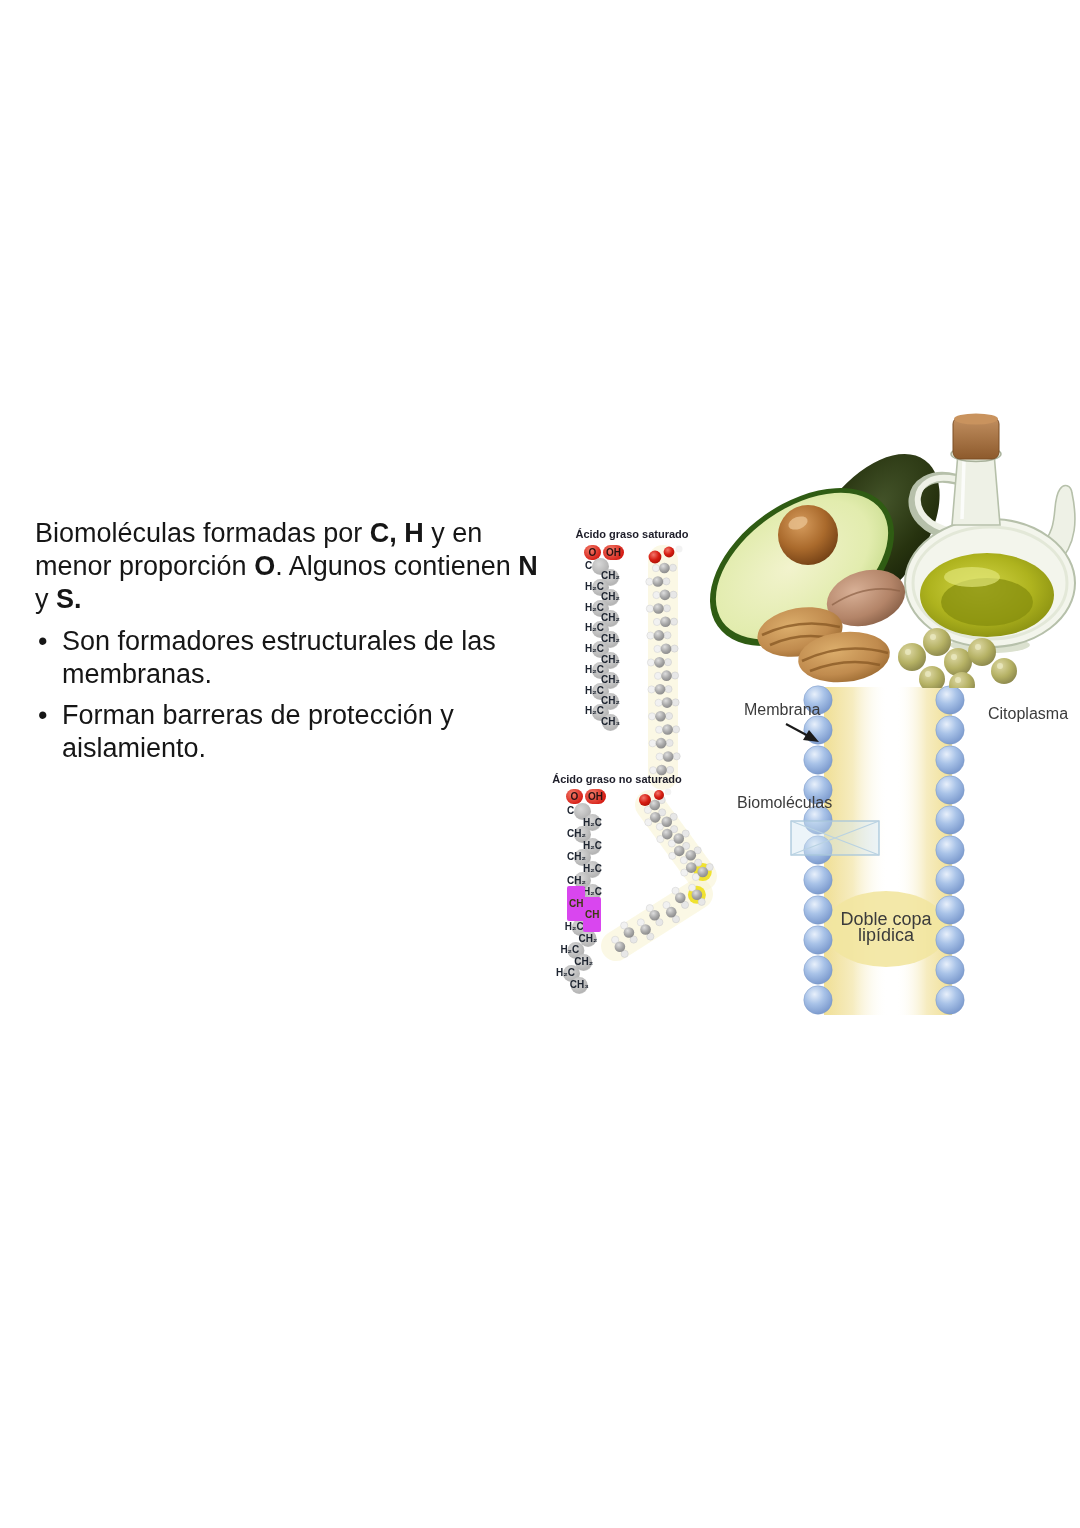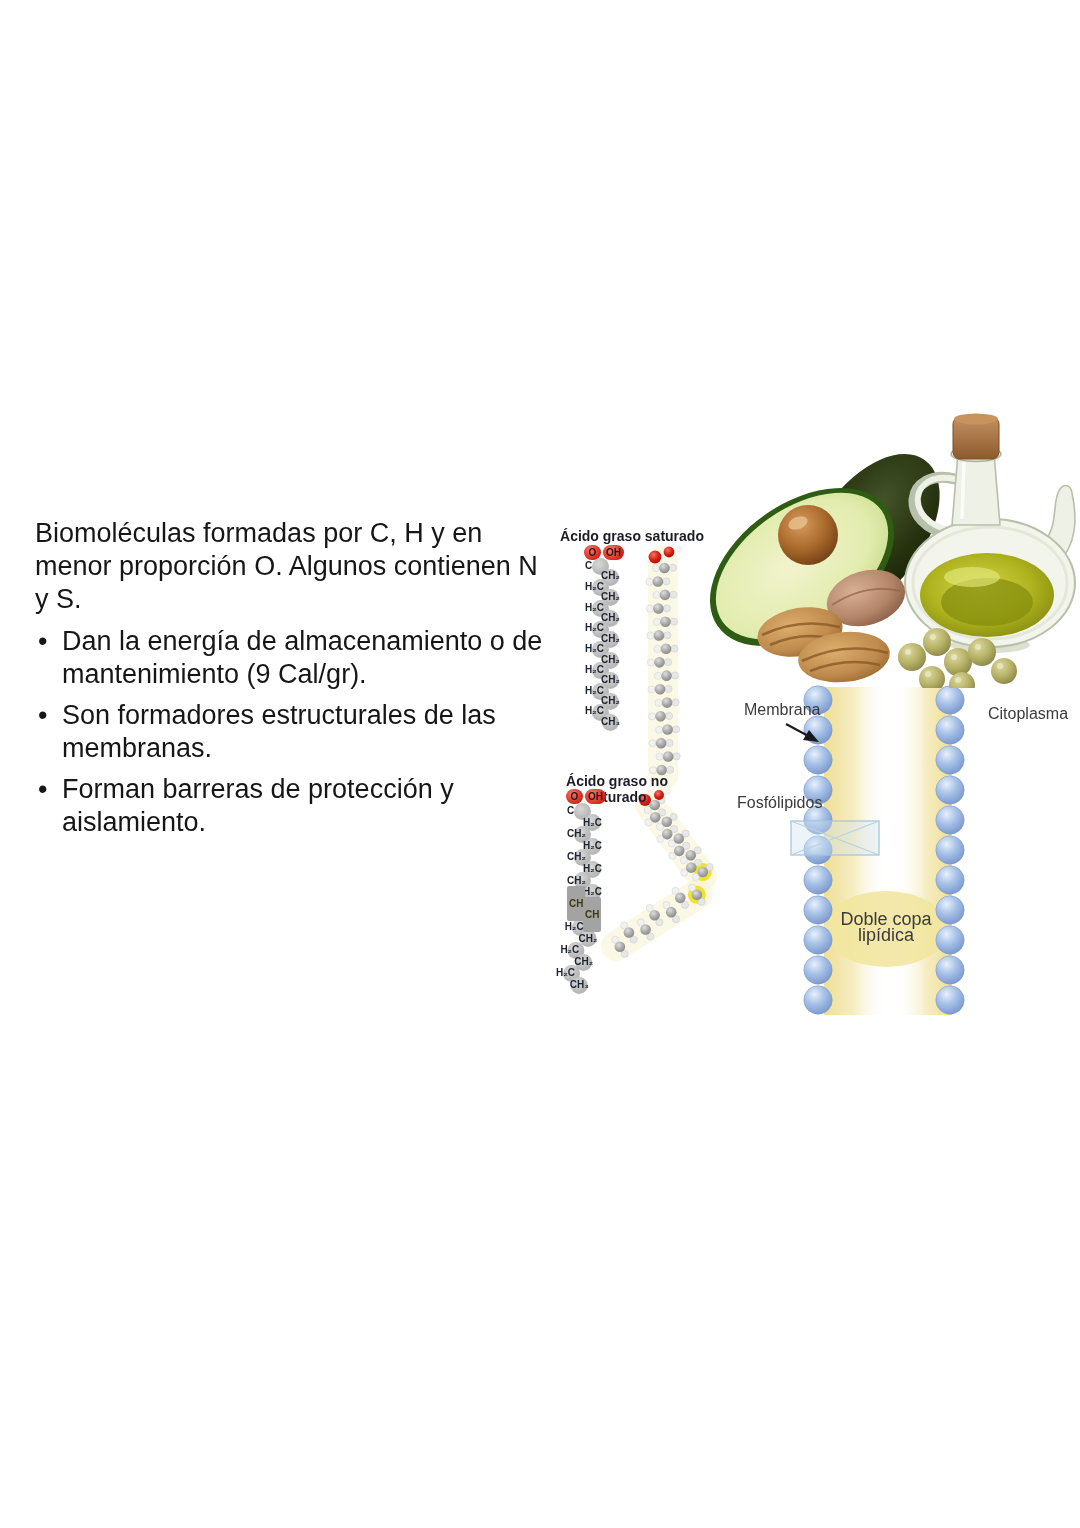--- a/index.html
+++ b/index.html
@@ -2,42 +2,42 @@
 <html><head>
 <meta charset="utf-8">
 <style>
   html,body{margin:0;padding:0;background:#fff}
   .page{position:relative;width:1080px;height:1528px;background:#ffffff;overflow:hidden;
         font-family:"Liberation Sans",sans-serif;color:#1a1a1a}
   .title{position:absolute;left:396px;top:444px;width:260px;margin:0;text-align:center;
          font-size:40px;font-weight:700;color:#111;letter-spacing:0}
   .textcol{position:absolute;left:35px;top:517px;width:518px;font-size:27px;line-height:33px;color:#161616}
   .textcol p{margin:0 0 9px 0}
-  b{font-weight:400}
+  b{font-weight:700}
   .bullets{list-style:none;margin:4px 0 0 0;padding:0}
   .bullets li{position:relative;padding-left:27px;margin-bottom:8px}
   .bullets li::before{content:"\2022";position:absolute;left:3px;top:0}
-  .fa-label{position:absolute;width:150px;text-align:center;font-size:14px;font-weight:700;color:#1c1c28}
+  .fa-label{position:absolute;width:150px;text-align:center;font-size:11px;font-weight:700;color:#1c1c28}
   #sat-label{left:557px;top:528px}
   #unsat-label{left:542px;top:773px}
   .formula-chain{position:absolute;width:72px;font-size:10px;font-weight:700;color:#1d2430}
   #chain-sat{left:580px;top:545px}
   #chain-unsat{left:562px;top:789px}
   .fc-head{display:flex;gap:2px;padding-left:4px;margin-bottom:1px}
   .fc-head span{display:inline-block;height:15px;line-height:15px;text-align:center;border-radius:8px;
       background:radial-gradient(circle at 38% 32%, #f47c6a, #d51c14 75%);color:#2a1212;padding:0 3px;min-width:11px}
   .fc-row{position:relative;white-space:nowrap}
   .fc-row .bead{position:absolute;top:50%;width:17px;height:17px;margin-top:-8px;border-radius:50%;
       background:radial-gradient(circle at 40% 35%, #d8d8d8, #b4b4b4 68%, rgba(176,176,176,0) 100%)}
   .fc-row span{position:relative;z-index:1}
   .fc-row.l{padding-left:5px}
   .fc-row.l .bead{left:12px}
   .fc-row.r{padding-left:21px}
   .fc-row.r .bead{left:22px}
-  .fc-row.dbl span{background:#a3a3a3;padding:12px 2px;border-radius:2px;color:#3c3c10}
+  .fc-row.dbl span{background:#d946ef;padding:12px 2px;border-radius:2px;color:#3c3c10}
   .mem-label{position:absolute;font-size:16px;color:#3b3b3b}
   #lbl-membrana{left:744px;top:701px}
   #lbl-citoplasma{left:988px;top:705px}
   #lbl-fosfolipidos{left:737px;top:794px}
   #lbl-doble{left:833px;top:911px;width:106px;text-align:center;font-size:18px;line-height:16px}
   svg.layer{position:absolute;left:0;top:0;pointer-events:none}
   #food{position:absolute;left:700px;top:405px;pointer-events:none}
 </style>
 </head>
 <body>
@@ -328,21 +328,20 @@
         <circle cx="228" cy="269" r="3" fill="#eae8c0" opacity="0.8"></circle>
         <circle cx="262" cy="280" r="13" fill="url(#oliveG)"></circle>
         <circle cx="258" cy="275" r="3" fill="#eae8c0" opacity="0.8"></circle>
       </g>
   </svg>
 
 
   <div class="textcol">
     <p><span>Biomoléculas formadas por </span><b>C, H</b><span> y en menor proporción </span><b>O</b><span>. Algunos contienen </span><b>N</b><span> y </span><b>S.</b></p>
     <ul class="bullets">
-      <li><span>Dan la energía de almacenamiento o de mantenimiento (9 Cal/gr).</span></li>
       <li><span>Son formadores estructurales de las membranas.</span></li>
       <li><span>Forman barreras de protección y aislamiento.</span></li>
     </ul>
   </div>
 
   <div id="sat-label" class="fa-label">Ácido graso saturado</div>
   <div id="unsat-label" class="fa-label">Ácido graso no saturado</div>
 
   <div id="chain-sat" class="formula-chain">
       <div class="fc-head">
@@ -384,19 +383,19 @@
       <div class="fc-row l" style="height: 11.6px; line-height: 11.6px; transform: translateX(-2.2px);"><i class="bead"></i><span>H₂C</span></div>
       <div class="fc-row r" style="height: 11.6px; line-height: 11.6px; transform: translateX(-4.4px);"><i class="bead"></i><span>CH₂</span></div>
       <div class="fc-row l" style="height: 11.6px; line-height: 11.6px; transform: translateX(-6.6px);"><i class="bead"></i><span>H₂C</span></div>
       <div class="fc-row r" style="height: 11.6px; line-height: 11.6px; transform: translateX(-8.8px);"><i class="bead"></i><span>CH₂</span></div>
       <div class="fc-row l" style="height: 11.6px; line-height: 11.6px; transform: translateX(-11px);"><i class="bead"></i><span>H₂C</span></div>
       <div class="fc-row r" style="height: 11.6px; line-height: 11.6px; transform: translateX(-13.2px);"><i class="bead"></i><span>CH₃</span></div>
     </div>
 
   <div id="lbl-membrana" class="mem-label">Membrana</div>
   <div id="lbl-citoplasma" class="mem-label">Citoplasma</div>
-  <div id="lbl-fosfolipidos" class="mem-label">Fosfólipidos</div>
+  <div id="lbl-fosfolipidos" class="mem-label">Biomoléculas</div>
   <div id="lbl-doble" class="mem-label">
     <div>Doble copa</div>
     <div>lipídica</div>
   </div>
 
 </div>
 
 </body></html>

